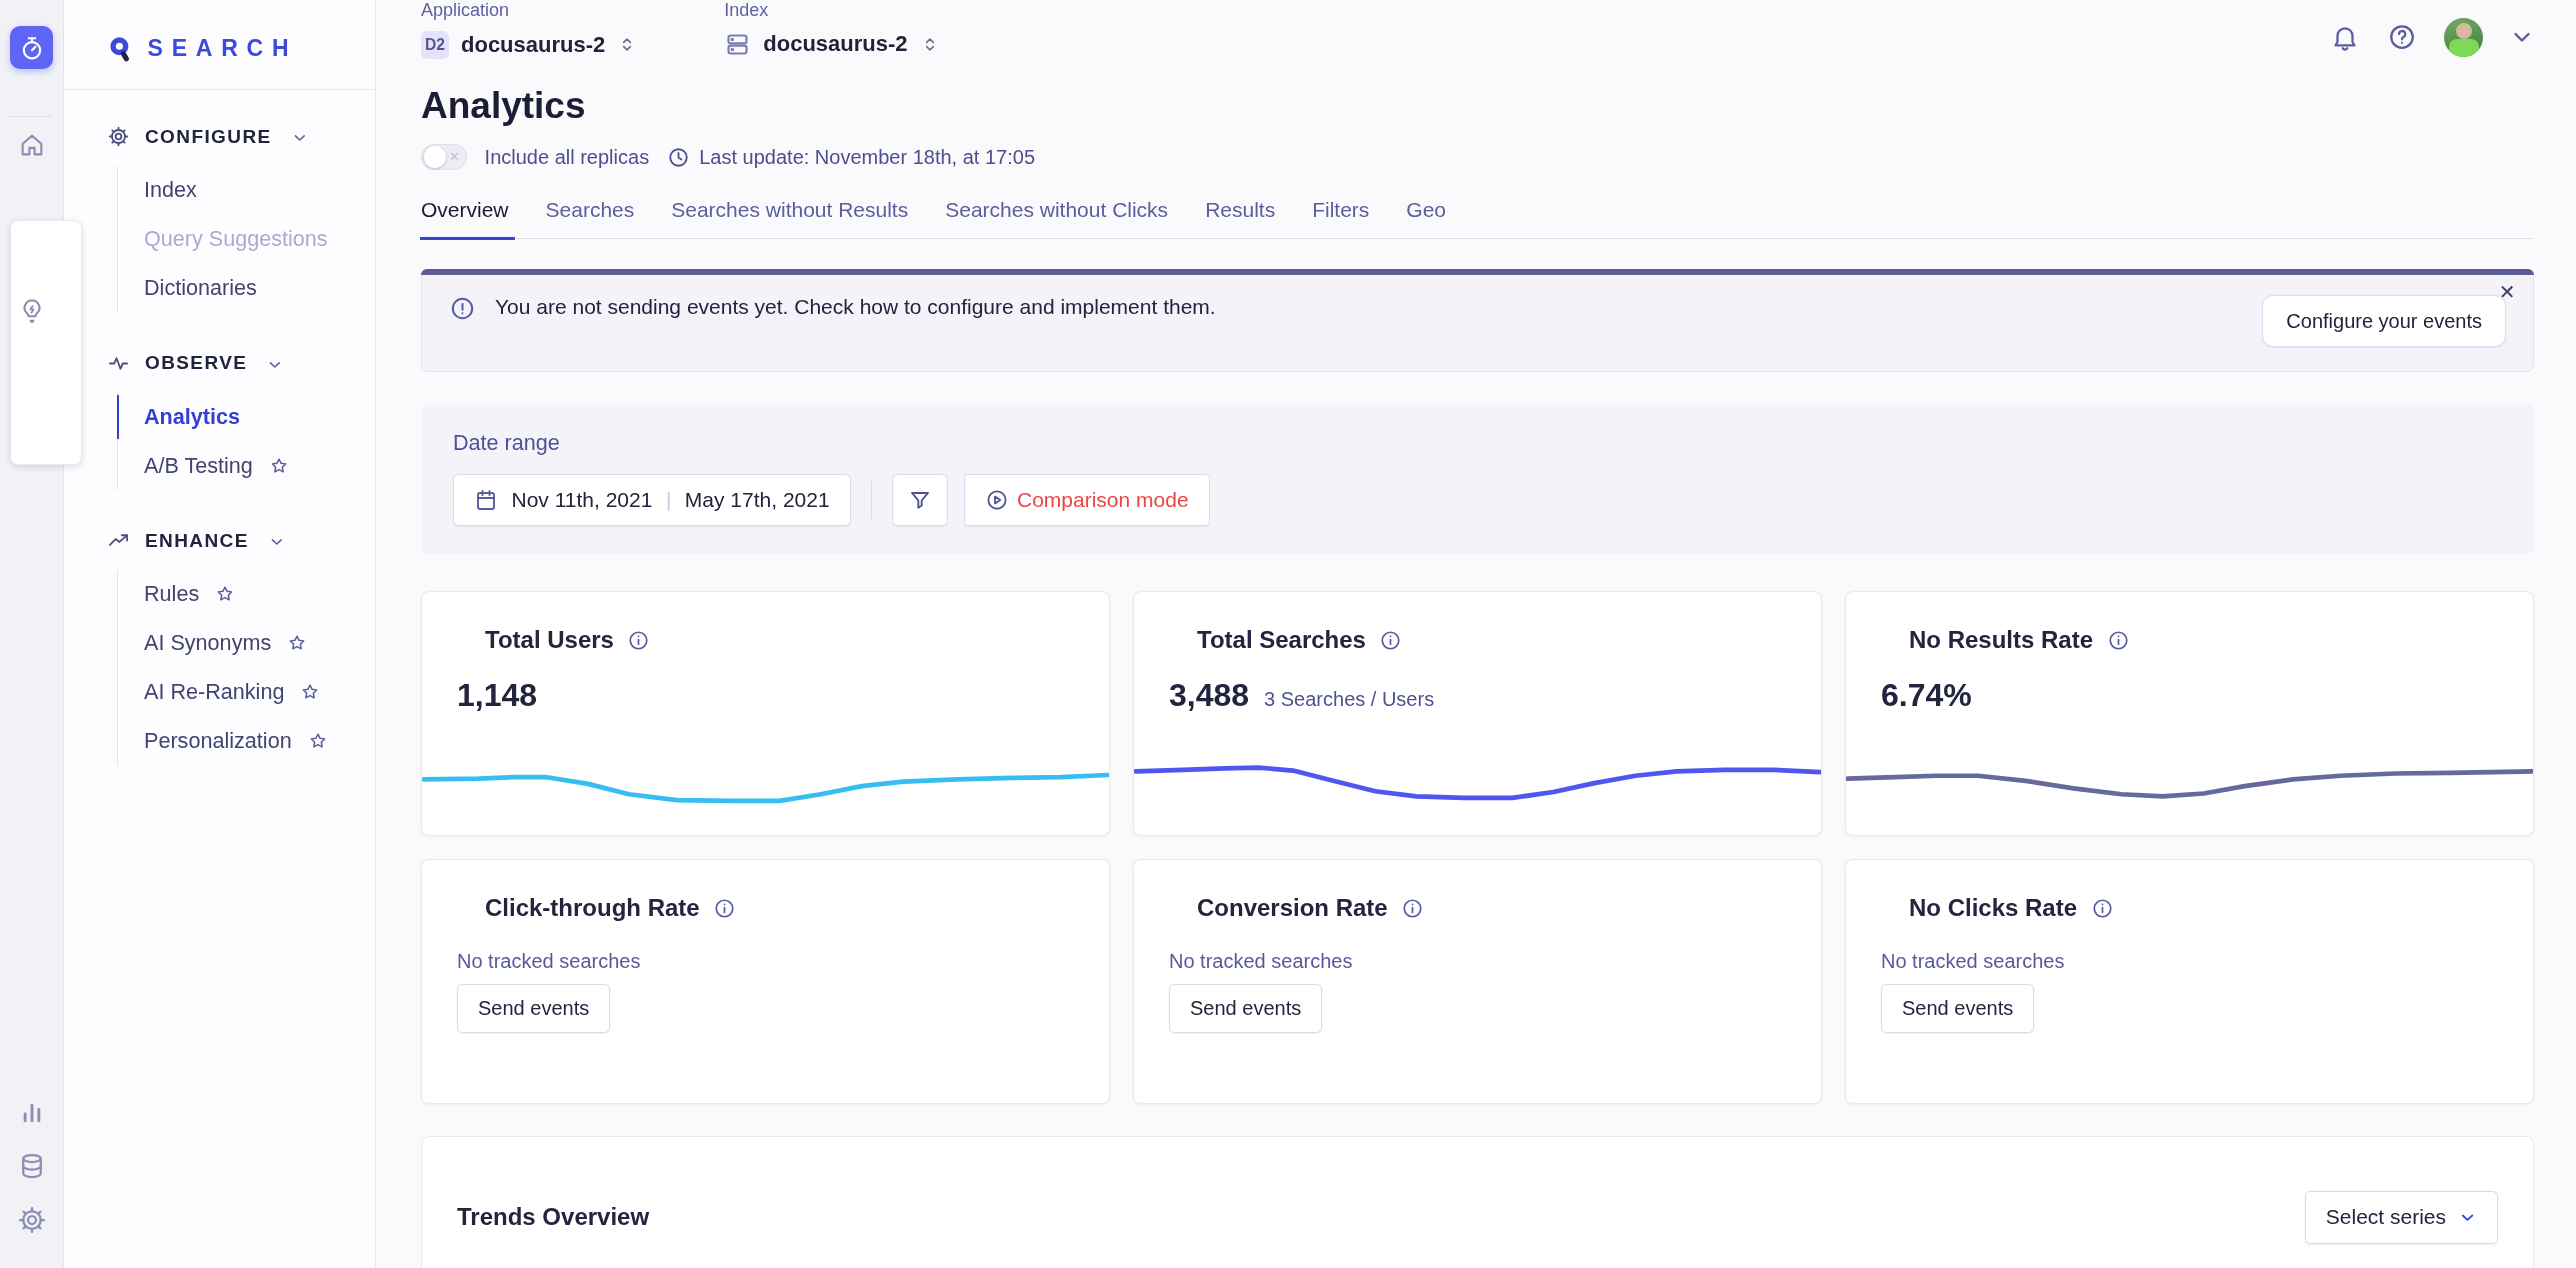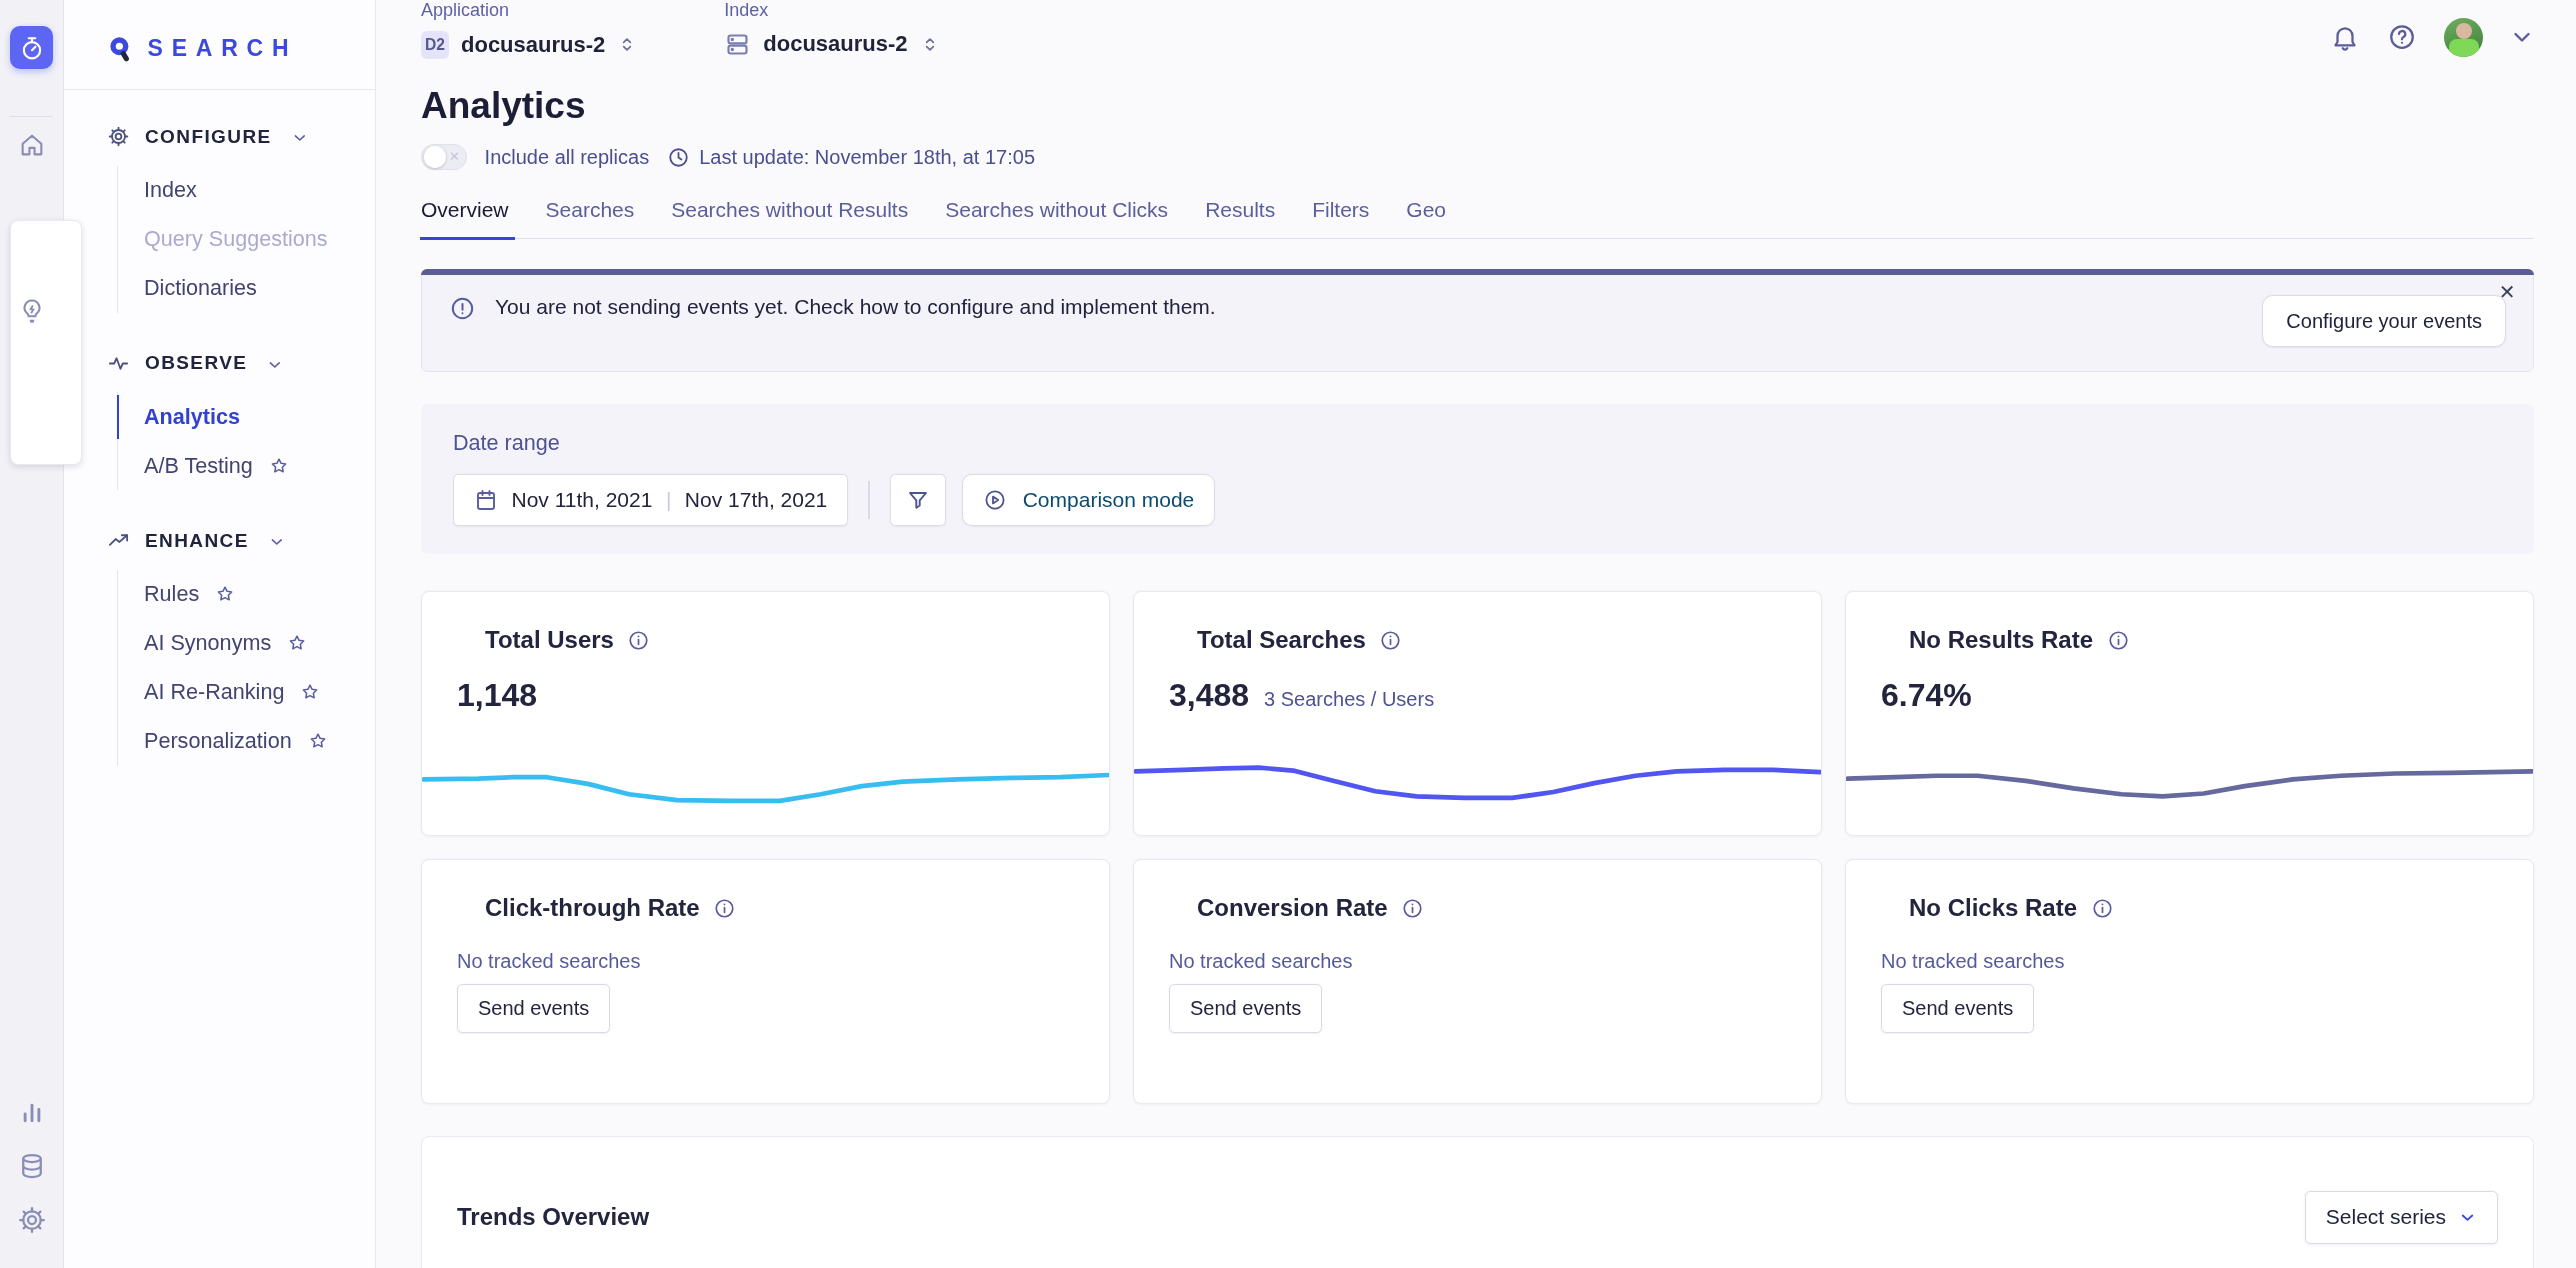--- a/index.html
+++ b/index.html
@@ -103,23 +103,23 @@
   .date-controls { margin-top:17.6px; display:flex; align-items:center; gap:16px; }
   .date-btn { display:flex; align-items:center; gap:13.5px; background:#ffffff;
     border:0.7px solid #dcdce9; border-radius:5.4px; padding:13px 20px;
     font-size:21px; color:#21243c; cursor:pointer; font-family:inherit;
     box-shadow:0 0.7px 2px rgba(33,36,61,.06); }
   .date-btn .cal { color:#5a5e9d; }
   .date-sep-bar { width:1.4px; height:38px; background:#d9dae8; margin:0 4px; }
   .date-div { color:#c9cadd; }
   .sq-btn { background:#ffffff; border:0.7px solid #dcdce9; border-radius:5.4px; padding:13px 15px;
     color:#4e5290; cursor:pointer; box-shadow:0 0.7px 2px rgba(33,36,61,.06); }
-  .cmp-btn { display:flex; align-items:center; gap:16px; background:#ffffff;
-    border:0.7px solid #dcdce9; border-radius:10px; padding:13px 20px;
-    font-size:21px; color:#0c4a6e; cursor:pointer; font-family:inherit;
+  .cmp-btn { display:flex; align-items:center; gap:8px; background:#ffffff;
+    border:0.7px solid #dcdce9; border-radius:4px; padding:13px 20px;
+    font-size:21px; color:#ef4444; cursor:pointer; font-family:inherit;
     box-shadow:0 0.7px 2px rgba(33,36,61,.06); }
   .cmp-btn .pl { color:#4e5290; }
 
   
   .cards { margin-top:37px; display:grid; grid-template-columns:repeat(3,1fr); gap:23px; }
   .cards.second { margin-top:23px; }
   .card { position:relative; height:245px; background:#ffffff; border:0.7px solid #e8e8f1;
     border-radius:8px; padding:34px 35px; overflow:hidden;
     box-shadow:0 0.7px 2.7px rgba(33,36,61,.05); }
   .card-title-row { display:flex; align-items:center; gap:13.5px;margin-left:28px; }
@@ -452,21 +452,21 @@
         <span class="cal">
           <svg width="24" height="24" viewBox="0 0 24 24" fill="none" stroke="currentColor" stroke-width="1.9" stroke-linecap="round">
             <rect x="4" y="5" width="16" height="16" rx="2"></rect>
               <line x1="4" y1="10" x2="20" y2="10"></line>
               <line x1="8.5" y1="3" x2="8.5" y2="7"></line>
               <line x1="15.5" y1="3" x2="15.5" y2="7"></line>
           </svg>
         </span>
         <span>Nov 11th, 2021</span>
         <span class="date-div">|</span>
-        <span>Nov 17th, 2021</span>
+        <span>May 17th, 2021</span>
       </button>
       <div class="date-sep-bar"></div>
       <button class="sq-btn">
         <svg width="24" height="24" viewBox="0 0 24 24" fill="none" stroke="currentColor" stroke-width="1.9" stroke-linejoin="round">
           <path d="M4 5 h16 l-6.3 7.3 v5.2 l-3.4 2.3 v-7.5 Z"></path>
         </svg>
       </button>
       <button class="cmp-btn">
         <span class="pl">
           <svg width="24" height="24" viewBox="0 0 24 24" fill="none" stroke="currentColor" stroke-width="1.8" stroke-linejoin="round">

